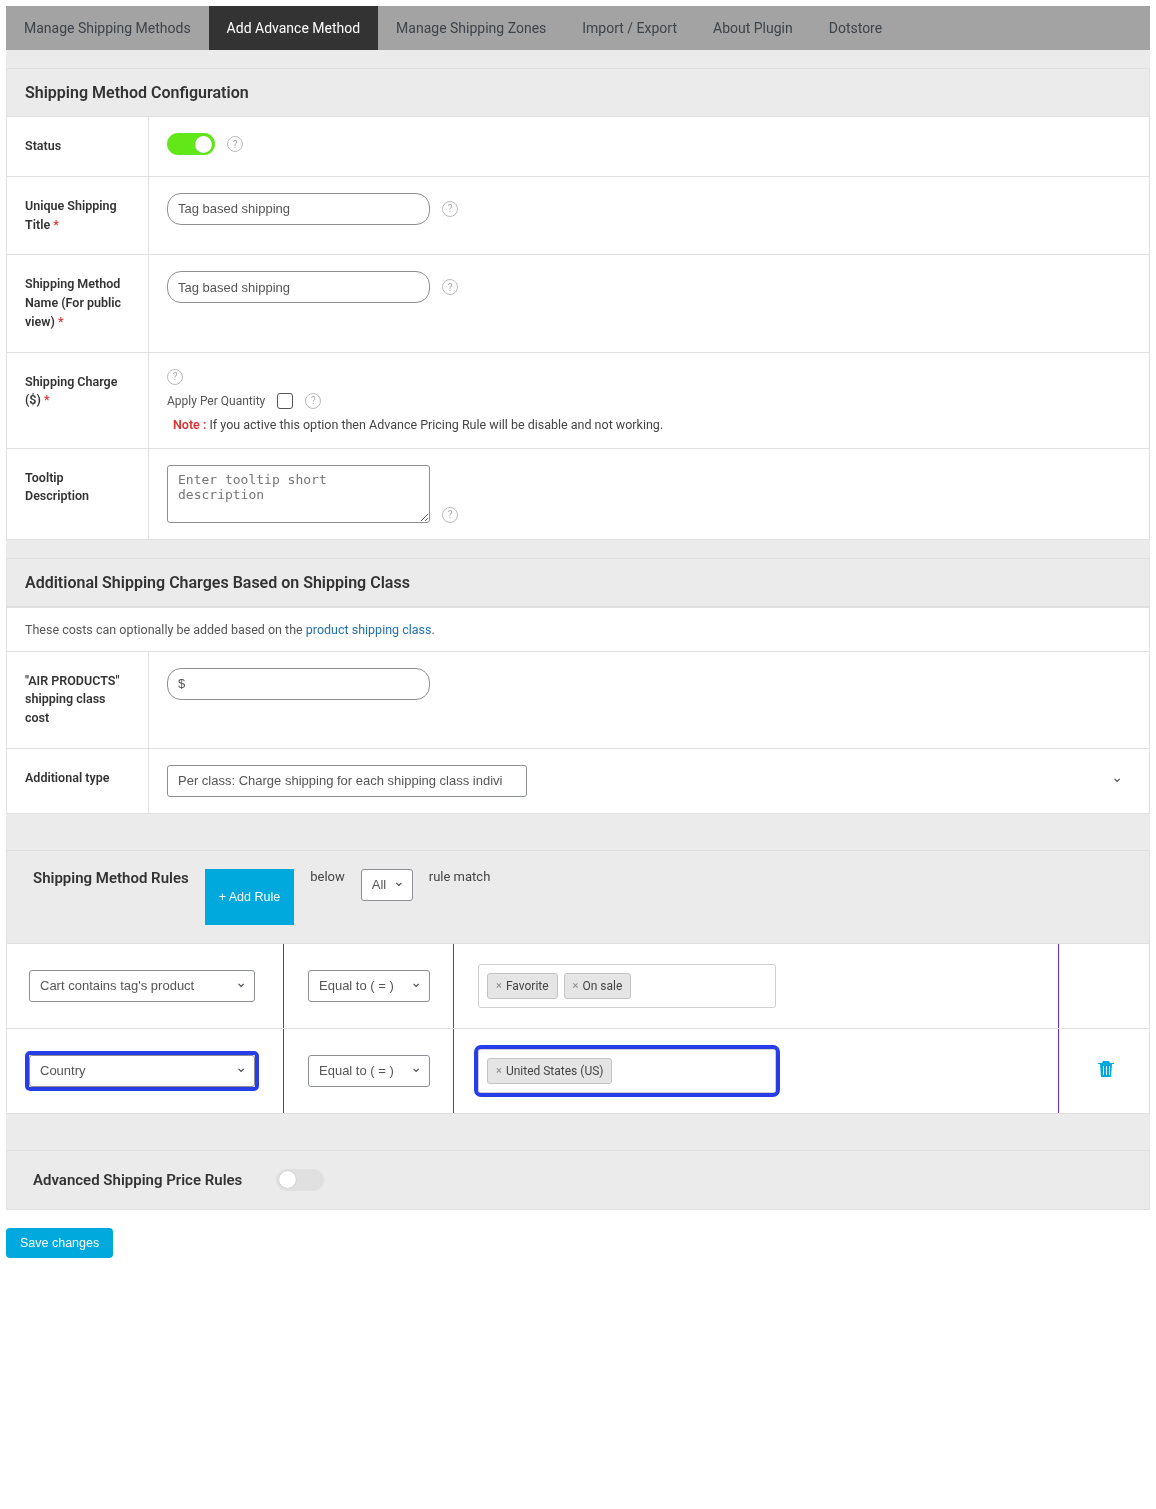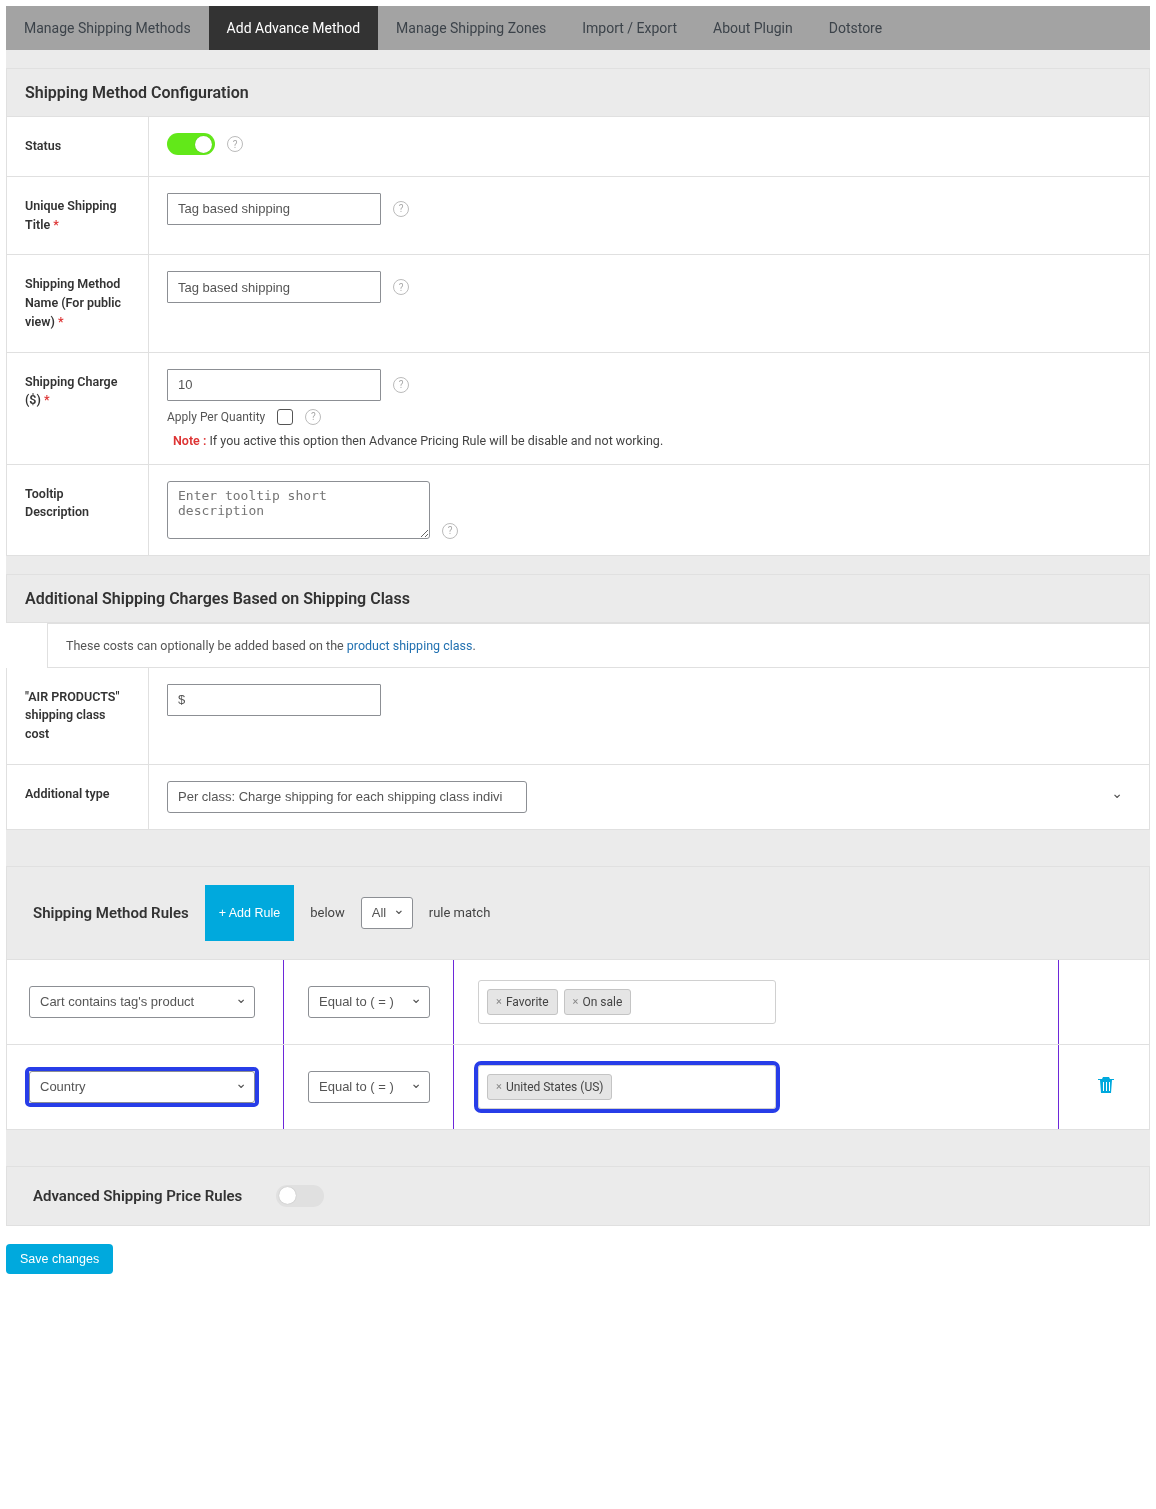--- a/index.html
+++ b/index.html
@@ -58,25 +58,25 @@
   .form-label .req { color: #d33; }
   .form-value {
     flex: 1;
     padding: 16px 18px;
     display: flex;
     flex-direction: column;
     gap: 8px;
   }
   .inline-group { display: flex; align-items: center; gap: 12px; }
   .text-input {
-    width: 214px;
+    width: 263px;
     height: 32px;
     padding: 4px 10px;
     border: 1px solid #8c8f94;
-    border-radius: 1px;
+    border-radius: 14px;
     font-size: 13px;
     color: #555;
     background: #fff;
   }
   .textarea-input {
     width: 263px;
     height: 58px;
     padding: 6px 10px;
     border: 1px solid #8c8f94;
     border-radius: 3px;
@@ -149,27 +149,26 @@
   }
   .apply-label { font-size: 12px; color: #555; }
   .note-line { font-size: 12.5px; }
   .note-red { color: #d33; font-weight: 600; }
   .link { color: #2271b1; cursor: pointer; }
   .spacer-v { height: 18px; background: #ebebeb; }
   .white-block {
     border: 1px solid #e0e0e0;
     background: #fff;
   }
-  .info-row { padding: 14px 18px; font-size: 12.5px; color: #555; margin-left: 41px; }
+  .info-row { padding: 14px 18px; font-size: 12.5px; color: #555; }
   .rules-header {
     background: #ebebeb;
     border: 1px solid #e0e0e0;
     padding: 18px 26px;
     display: flex;
-    align-items: center;
     gap: 16px;
   }
   .rules-title { font-size: 15px; font-weight: 600; color: #333; }
   .btn-primary {
     background: #00a9dd;
     color: #fff;
     border: none;
     padding: 21px 14px;
     border-radius: 0;
     font-size: 12.5px;
@@ -294,21 +293,20 @@
         <input type="text" class="text-input" value="Tag based shipping" style="">
         <span class="help-icon"></span>
       </div>
     </div>
   </div>
 
   <div class="form-row">
     <div class="form-label"><span>Shipping Charge ($)</span> <span class="req">*</span></div>
     <div class="form-value">
       <div class="inline-group">
-        <input type="text" class="text-input" value="10" style="">
         <span class="help-icon"></span>
       </div>
       <div class="inline-group">
         <span class="apply-label">Apply Per Quantity</span>
         <span class="checkbox"></span>
         <span class="help-icon"></span>
       </div>
       <div class="note-line" style="padding-left:6px;">
         <span class="note-red">Note :</span><span> If you active this option then Advance Pricing Rule will be disable and not working.</span>
       </div>

